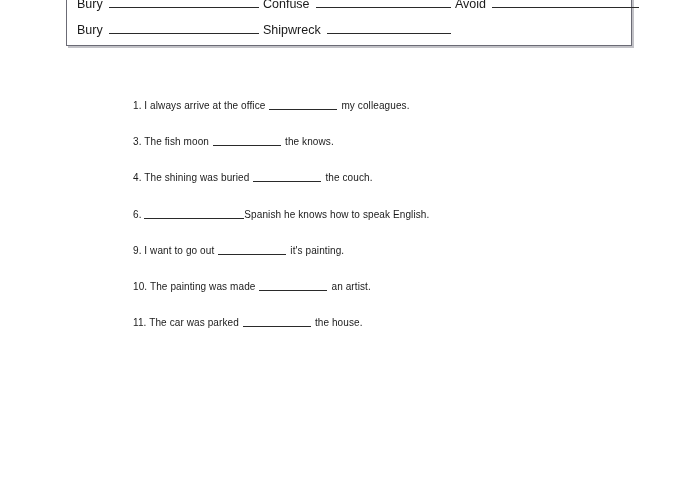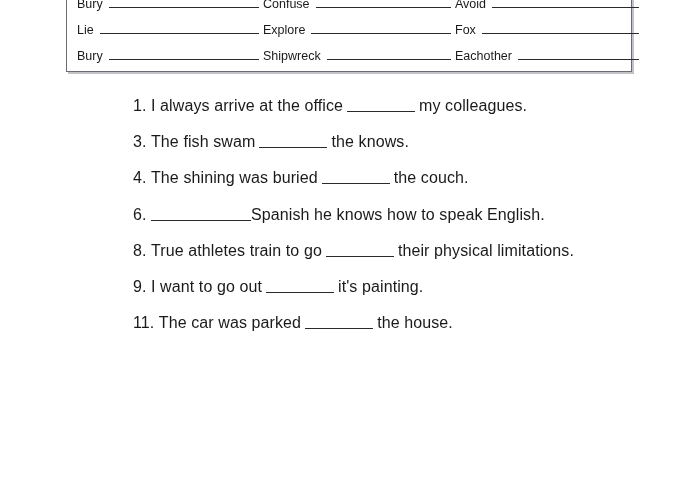--- a/index.html
+++ b/index.html
@@ -56,21 +56,21 @@
 
   
   #questions {
     position: absolute;
     left: 133px;
     top: 98px;
     width: 540px;
   }
   .q-row {
     height: 36.2px;
-    font-size: 16px;
+    font-size: 10px;
     line-height: 15px;
     white-space: nowrap;
   }
   .q-text { letter-spacing: 0.1px; }
   .blank {
     display: inline-block;
     border-bottom: 1px solid #2a2a2a;
     height: 10px;
     vertical-align: -1px;
     width: 68px;
@@ -92,49 +92,31 @@
         <span class="wb-word">Confuse</span>
         <span class="wb-line"></span>
       </div>
       <div class="wb-cell c3">
         <span class="wb-word">Avoid</span>
         <span class="wb-line"></span>
       </div>
     </div>
     <div class="wb-row">
       <div class="wb-cell c1">
-        <span class="wb-word">Lie</span>
-        <span class="wb-line"></span>
-      </div>
-      <div class="wb-cell c2">
-        <span class="wb-word">Explore</span>
-        <span class="wb-line"></span>
-      </div>
-      <div class="wb-cell c3">
-        <span class="wb-word">Fox</span>
-        <span class="wb-line"></span>
-      </div>
-    </div>
-    <div class="wb-row">
-      <div class="wb-cell c1">
         <span class="wb-word">Bury</span>
         <span class="wb-line"></span>
       </div>
       <div class="wb-cell c2">
         <span class="wb-word">Shipwreck</span>
         <span class="wb-line"></span>
       </div>
-      <div class="wb-cell c3">
-        <span class="wb-word">Eachother</span>
-        <span class="wb-line"></span>
-      </div>
     </div>
   </div>
 
 <div id="questions">
     <div class="q-row"><span class="q-text">1.</span> <span class="q-text sp-r">I always arrive at the office</span><span class="blank"></span><span class="q-text sp-l">my colleagues.</span></div>
-    <div class="q-row"><span class="q-text">3.</span> <span class="q-text sp-r">The fish swam</span><span class="blank"></span><span class="q-text sp-l">the knows.</span></div>
+    <div class="q-row"><span class="q-text">3.</span> <span class="q-text sp-r">The fish moon</span><span class="blank"></span><span class="q-text sp-l">the knows.</span></div>
     <div class="q-row"><span class="q-text">4.</span> <span class="q-text sp-r">The shining was buried</span><span class="blank"></span><span class="q-text sp-l">the couch.</span></div>
     <div class="q-row"><span class="q-text">6.</span> <span class="blank long"></span><span class="q-text">Spanish he knows how to speak English.</span></div>
-    <div class="q-row"><span class="q-text">8.</span> <span class="q-text sp-r">True athletes train to go</span><span class="blank"></span><span class="q-text sp-l">their physical limitations.</span></div>
     <div class="q-row"><span class="q-text">9.</span> <span class="q-text sp-r">I want to go out</span><span class="blank"></span><span class="q-text sp-l">it's painting.</span></div>
+    <div class="q-row"><span class="q-text">10.</span> <span class="q-text sp-r">The painting was made</span><span class="blank"></span><span class="q-text sp-l">an artist.</span></div>
     <div class="q-row"><span class="q-text">11.</span> <span class="q-text sp-r">The car was parked</span><span class="blank"></span><span class="q-text sp-l">the house.</span></div>
   </div>
 
 </body></html>

